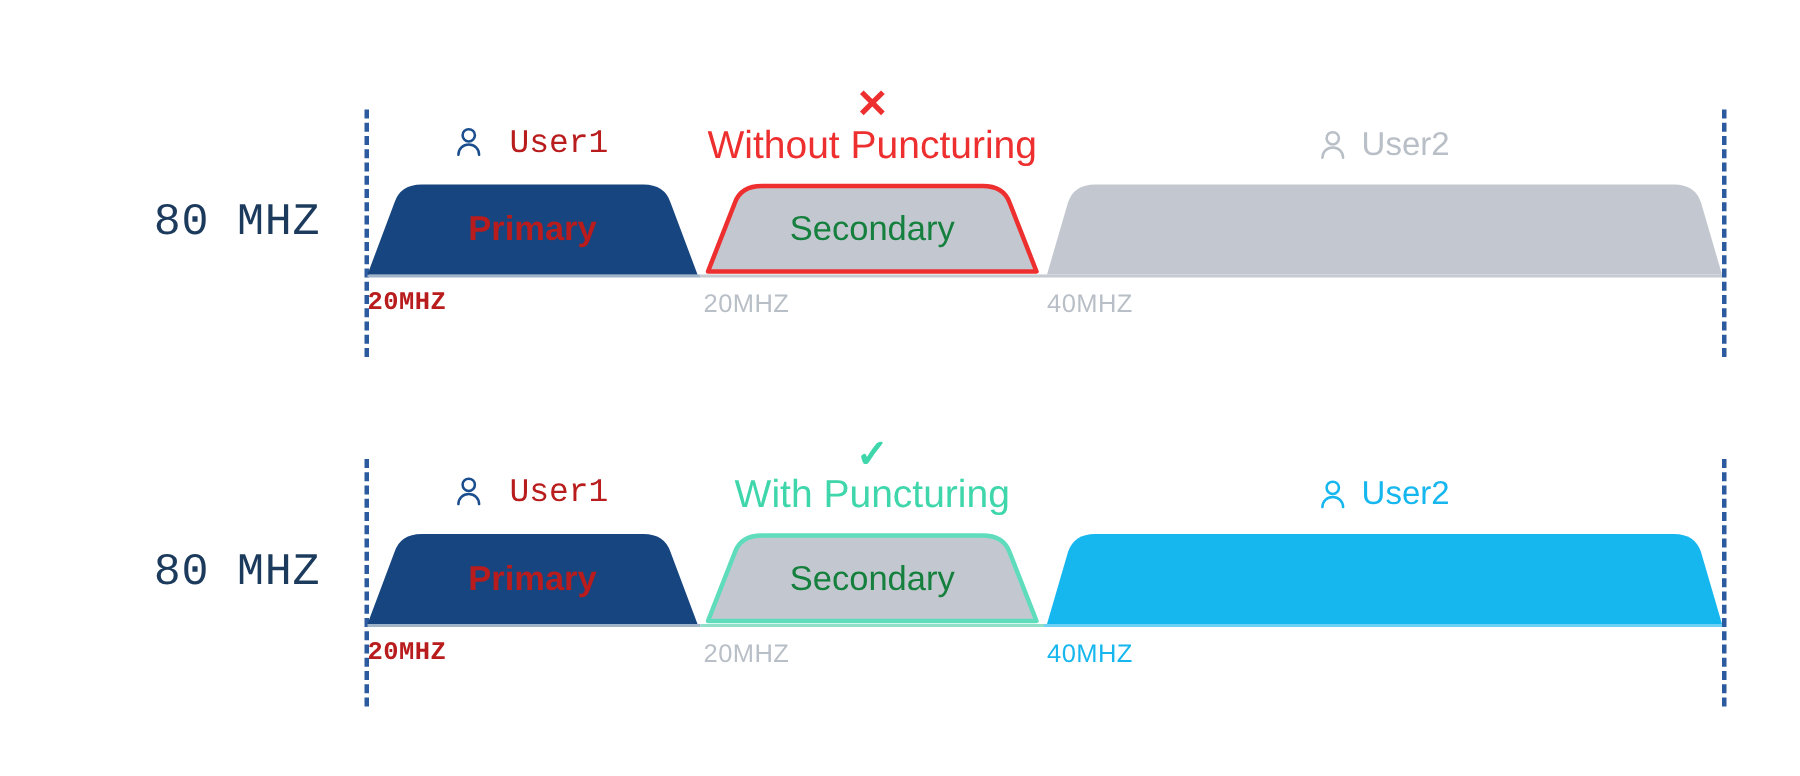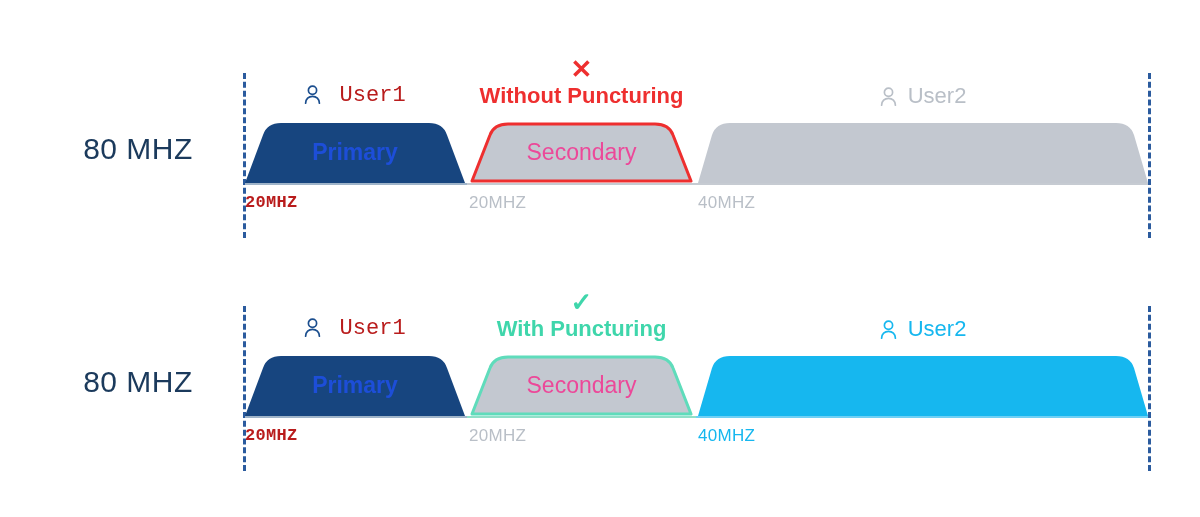--- a/index.html
+++ b/index.html
@@ -24,27 +24,28 @@
   .row {
     position: absolute;
     left: 0;
     width: 1200px;
   }
   .row-1 { top: 55px; height: 185px; }
   .row-2 { top: 288px; height: 185px; }
 
   .band-label {
     position: absolute;
-    left: 48px;
+    left: 68px;
     width: 180px;
     text-align: center;
     font-size: 30px;
     letter-spacing: 0.5px;
     color: #1b3a5c;
     font-weight: 400;
+    font-family: Liberation Mono, monospace;
   }
   .row-1 .band-label { top: 77px; }
   .row-2 .band-label { top: 77px; }
 
   
   .dash {
     position: absolute;
     top: 18px;
     height: 165px;
     width: 0;
@@ -142,26 +143,26 @@
   .bl-wide      { left: 696px; width: 452px; background: #c6cbd2; }
   .bl-wide-blue { left: 696px; width: 452px; background: #6fd0f5; }
   .bl-secondary-teal { left: 467px; width: 229px; background: #8fe0c8; }
 
   
   .c-navy  { color: #b91c1c; font-family: Liberation Mono, monospace; }
   .c-gray  { color: #b9bfc7; }
   .c-red   { color: #ee2f2f; }
   .c-teal  { color: #3fd6ab; }
   .c-cyan  { color: #16b7ef; }
-  .c-white { color: #1d4ed8; text-align: center; }
-  .c-white-soft { color: #ec4899; }
+  .c-white { color: #b91c1c; text-align: center; }
+  .c-white-soft { color: #15803d; }
 
   .mark-x     { font-size: 26px; font-weight: bold; color: #ee2f2f; }
   .mark-check { font-size: 26px; font-weight: bold; color: #3fd6ab; }
-  .banner-text { font-weight: bold; font-size: 22px; }
+  .banner-text { font-weight: normal; font-size: 26px; }
 </style>
 </head>
 <body>
 
 <div class="canvas">
 
   <div class="row row-1">
 
     <div class="band-label">80 MHZ</div>
 

